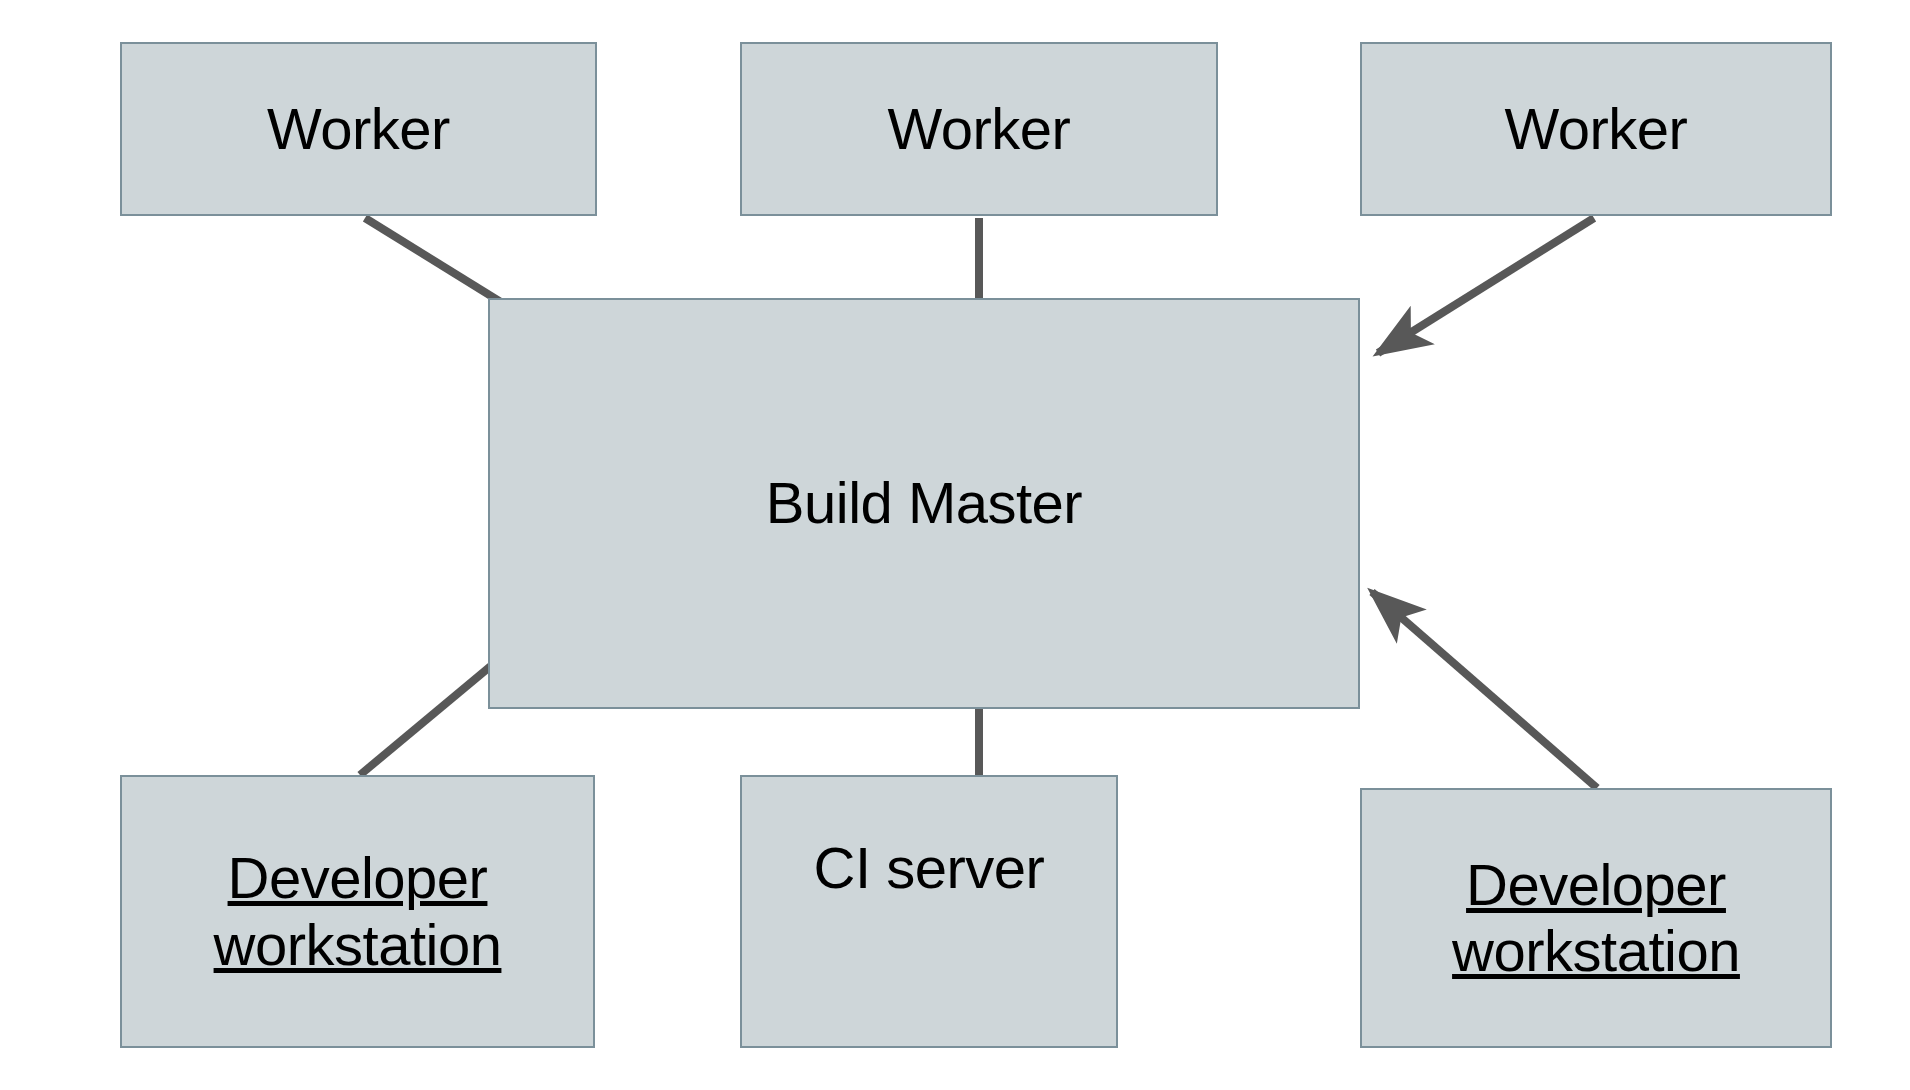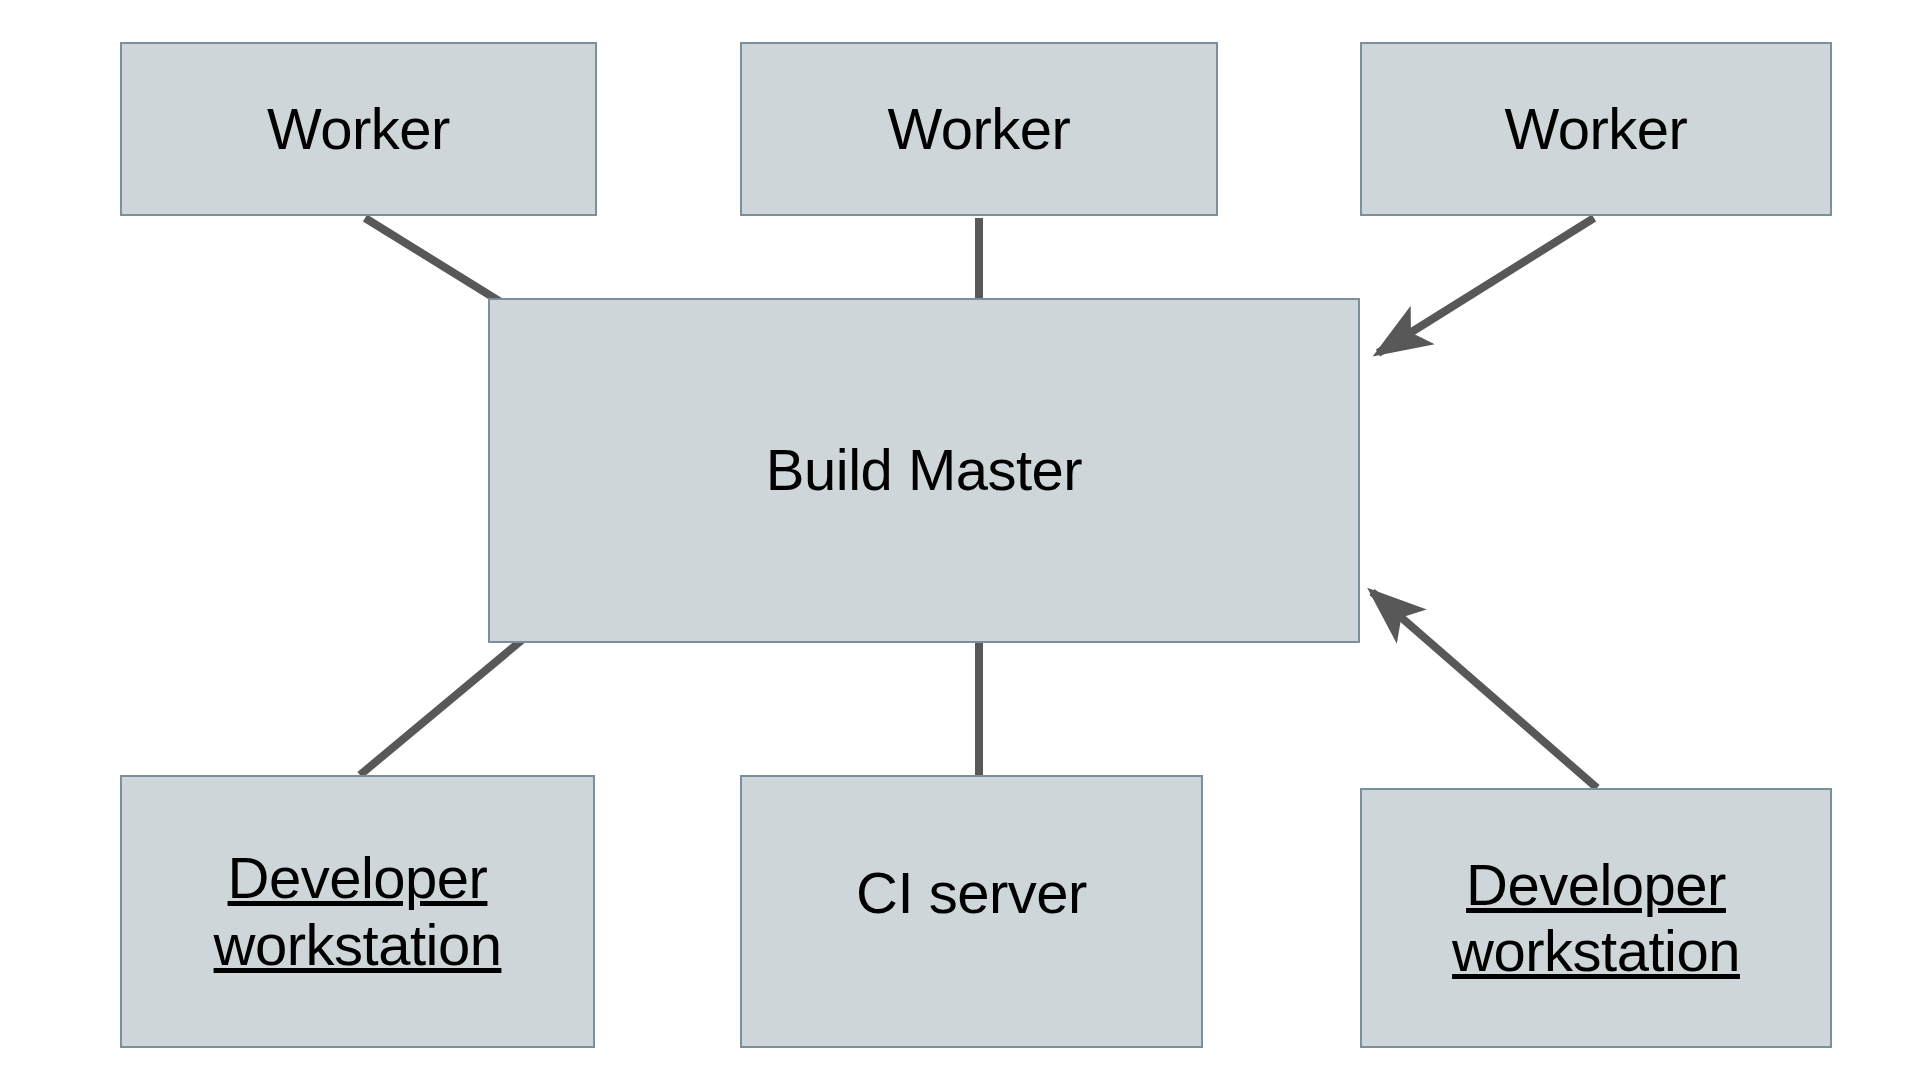--- a/index.html
+++ b/index.html
@@ -44,24 +44,24 @@
     width: 100%;
     line-height: 1.14;
     letter-spacing: -0.5px;
     white-space: pre-line;
     font-weight: 400;
   }
   
   #node-worker-1 { left: 120px;  top: 42px;  width: 477px; height: 174px; }
   #node-worker-2 { left: 740px;  top: 42px;  width: 478px; height: 174px; }
   #node-worker-3 { left: 1360px; top: 42px;  width: 472px; height: 174px; }
-  #node-build-master { left: 488px; top: 298px; width: 872px; height: 345px; }
+  #node-build-master { left: 488px; top: 298px; width: 872px; height: 411px; }
   #node-dev-left  { left: 120px;  top: 775px; width: 475px; height: 273px; }
-  #node-ci-server { left: 740px;  top: 775px; width: 463px; height: 273px;
-                    align-items: flex-start; padding-top: 83px; }
+  #node-ci-server { left: 740px;  top: 775px; width: 378px; height: 273px;
+                    align-items: flex-start; padding-top: 58px; }
   #node-dev-right { left: 1360px; top: 788px; width: 472px; height: 260px; }
 
   .fs-worker { font-size: 58px; }
   .fs-master { font-size: 58px; }
   .fs-dev    { font-size: 58px; text-decoration: underline; }
   .fs-ci     { font-size: 58px; }
 </style>
 </head>
 <body>
 

